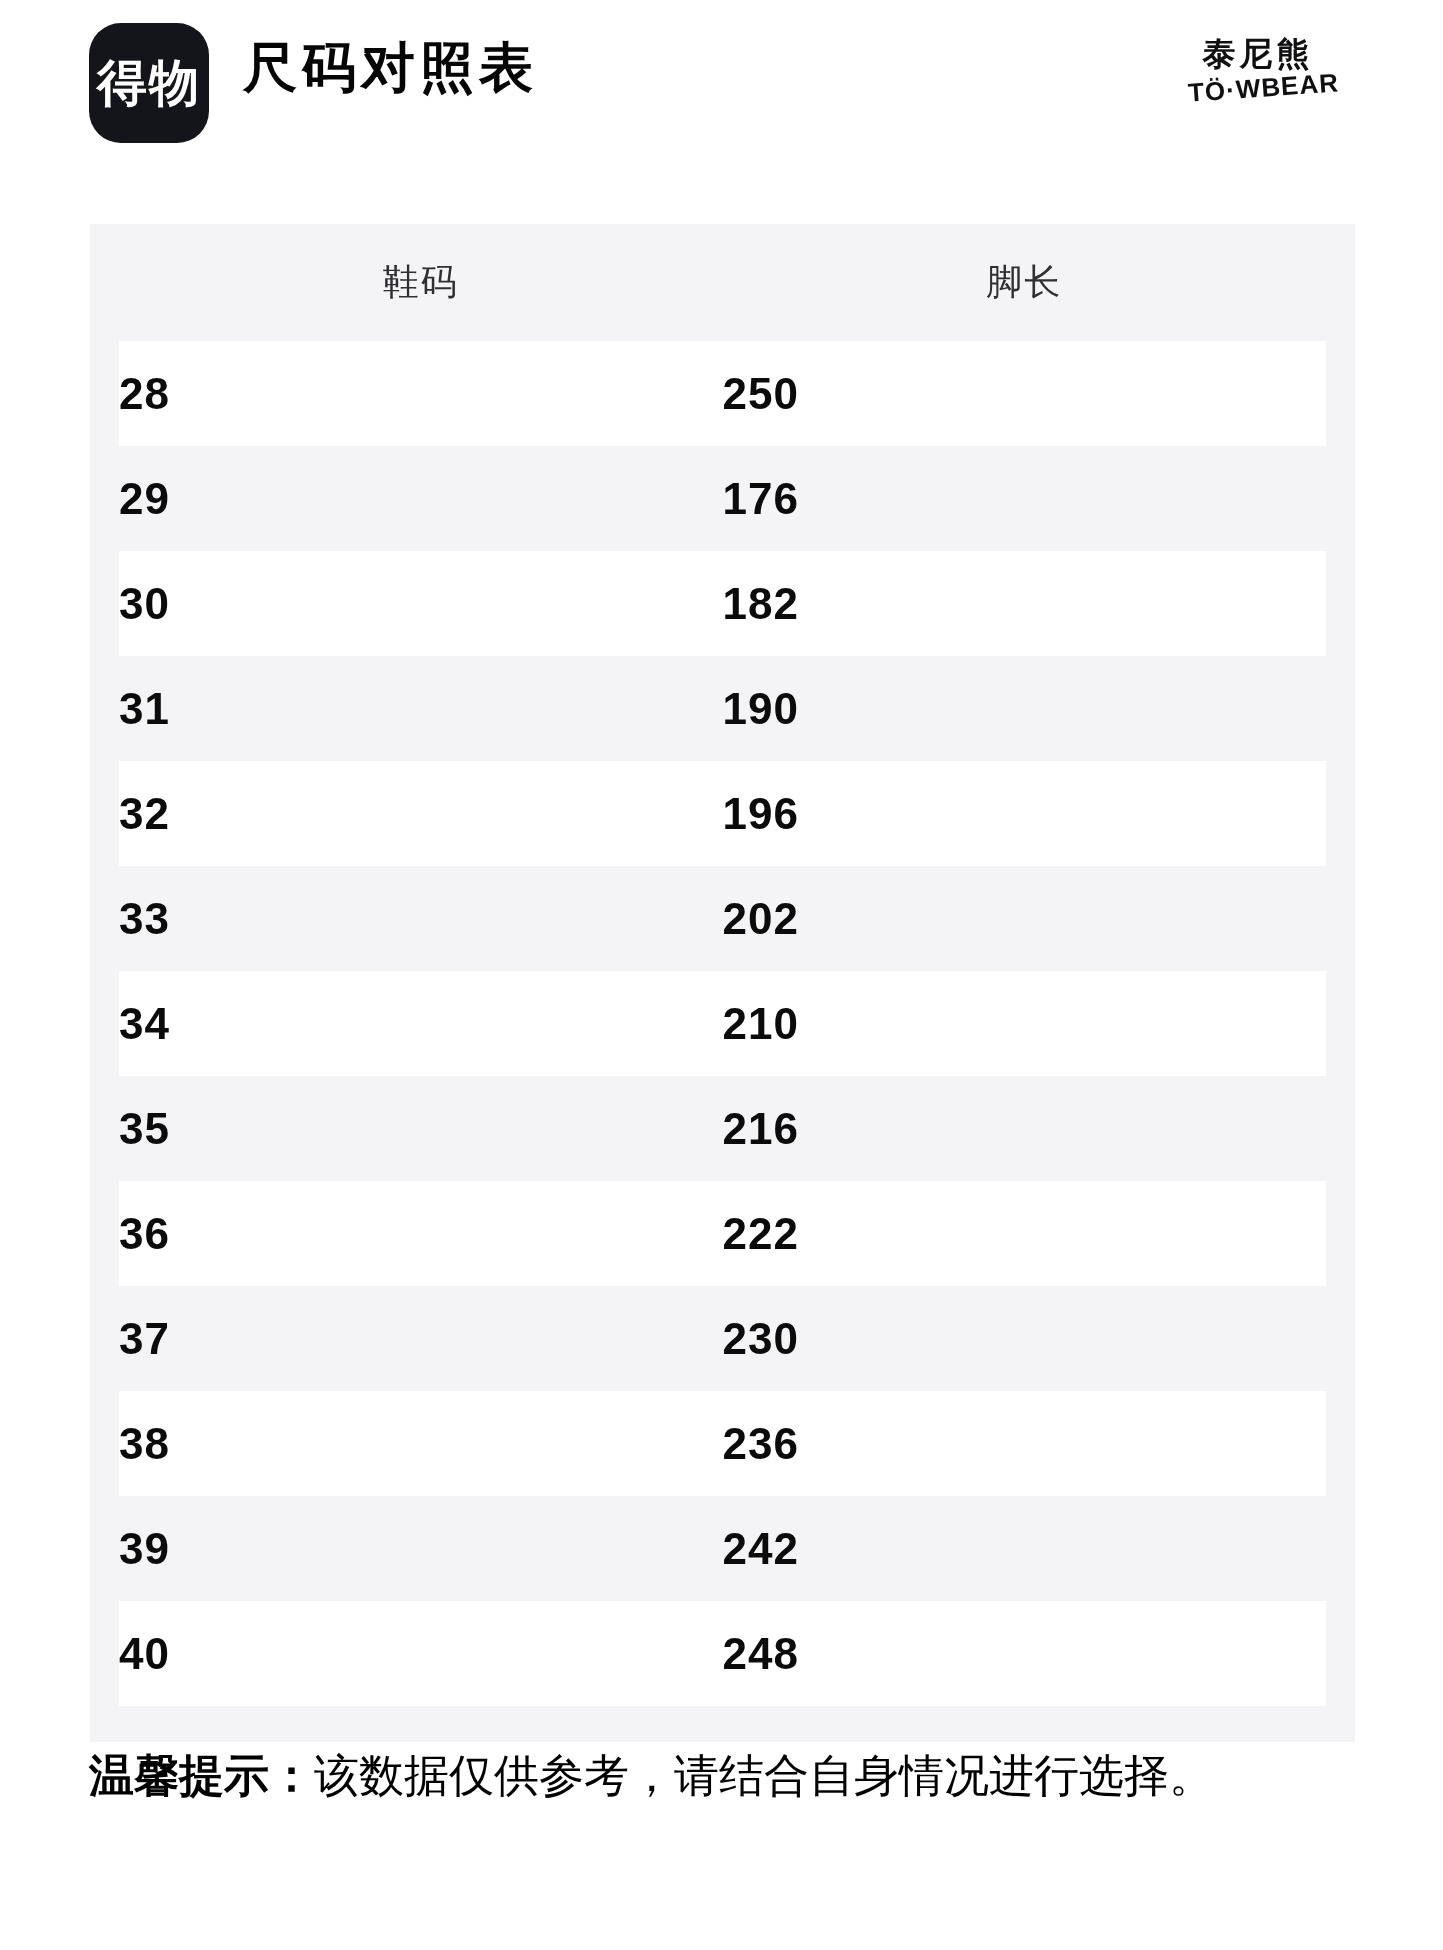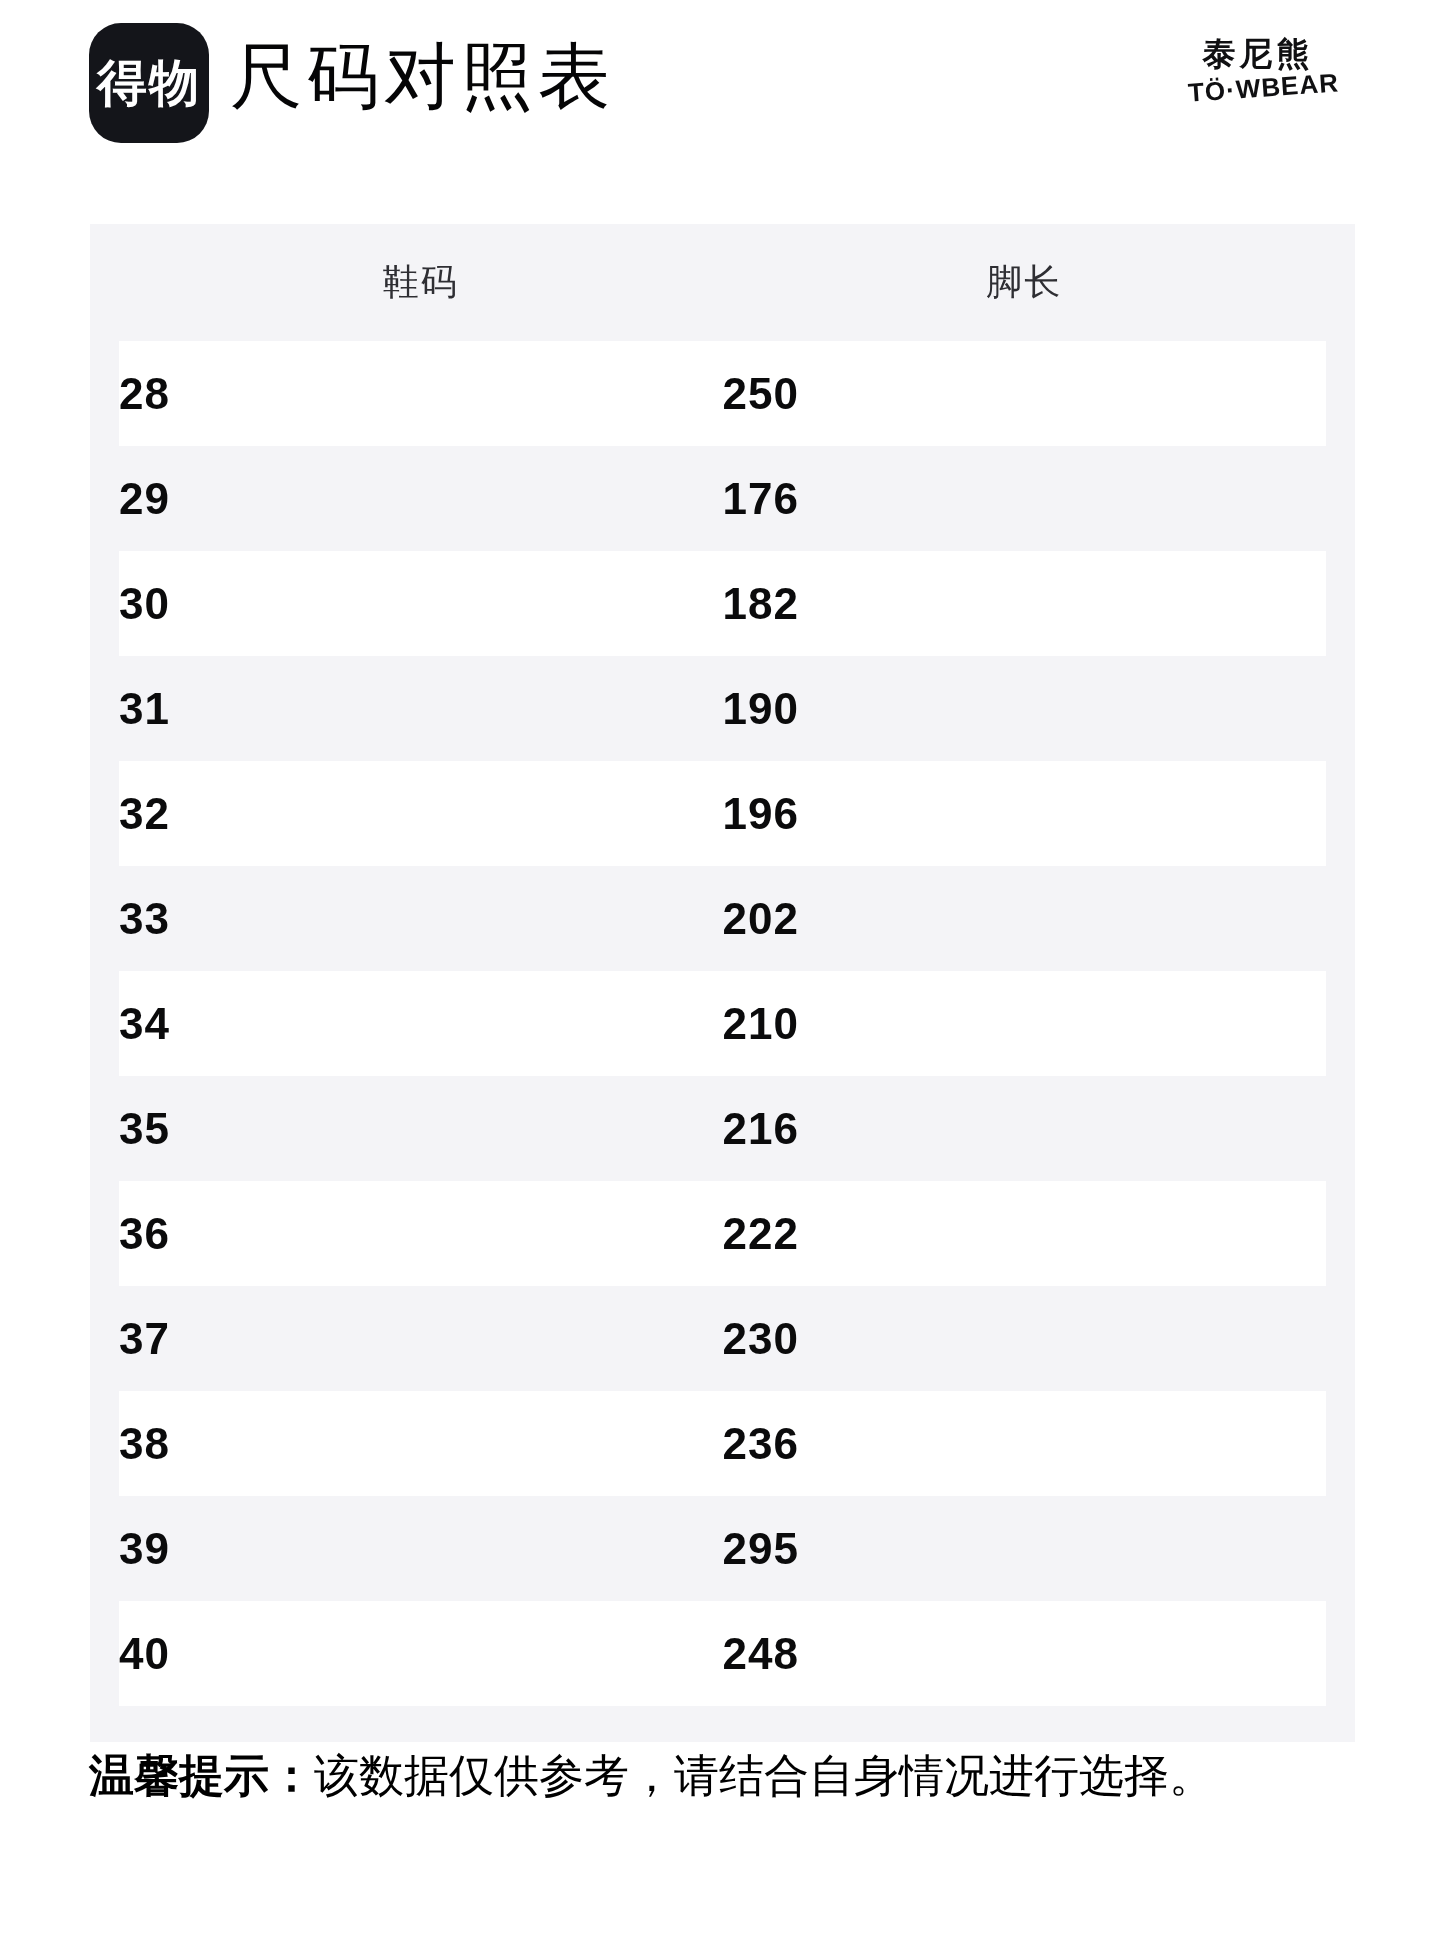--- a/index.html
+++ b/index.html
@@ -20,22 +20,22 @@
 
   
   .app-logo{
     position:absolute;left:89px;top:23px;
     width:120px;height:120px;border-radius:32px;
     background:var(--logo-bg);
     display:flex;align-items:center;justify-content:center;
     color:#ffffff;font-size:50px;font-weight:700;letter-spacing:2px;
   }
   .page-title{
-    position:absolute;left:230px;top:40px;
-    font-size:72px;line-height:1;font-weight:400;
+    position:absolute;left:243px;top:40px;
+    font-size:54px;line-height:1;font-weight:700;
     letter-spacing:5px;color:#050506;white-space:nowrap;
   }
   .brand{
     position:absolute;left:1188px;top:32px;width:140px;
     text-align:center;color:#101012;user-select:none;
   }
   .brand-cn{
     font-size:33px;font-weight:900;letter-spacing:4px;white-space:nowrap;
   }
   .brand-en{
@@ -134,21 +134,21 @@
       <div class="row">
         <span class="cell">37</span>
         <span class="cell">230</span>
       </div>
       <div class="row">
         <span class="cell">38</span>
         <span class="cell">236</span>
       </div>
       <div class="row">
         <span class="cell">39</span>
-        <span class="cell">295</span>
+        <span class="cell">242</span>
       </div>
       <div class="row">
         <span class="cell">40</span>
         <span class="cell">248</span>
       </div>
     </div>
 </section>
 
 <p class="tip">
   <span class="tip-label">温馨提示：</span><span>该数据仅供参考，请结合自身情况进行选择。</span>

